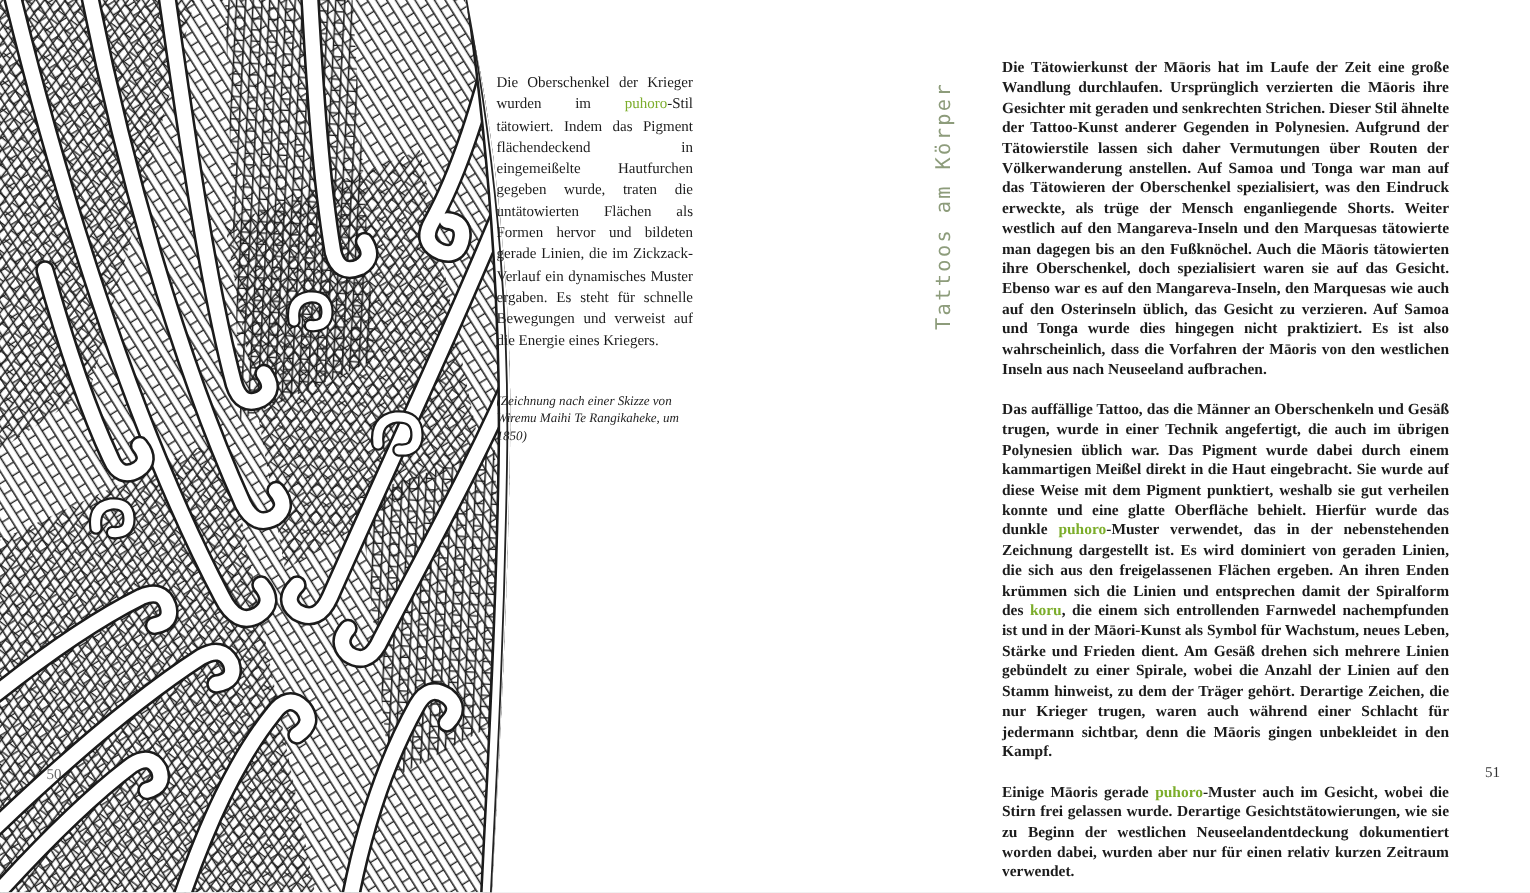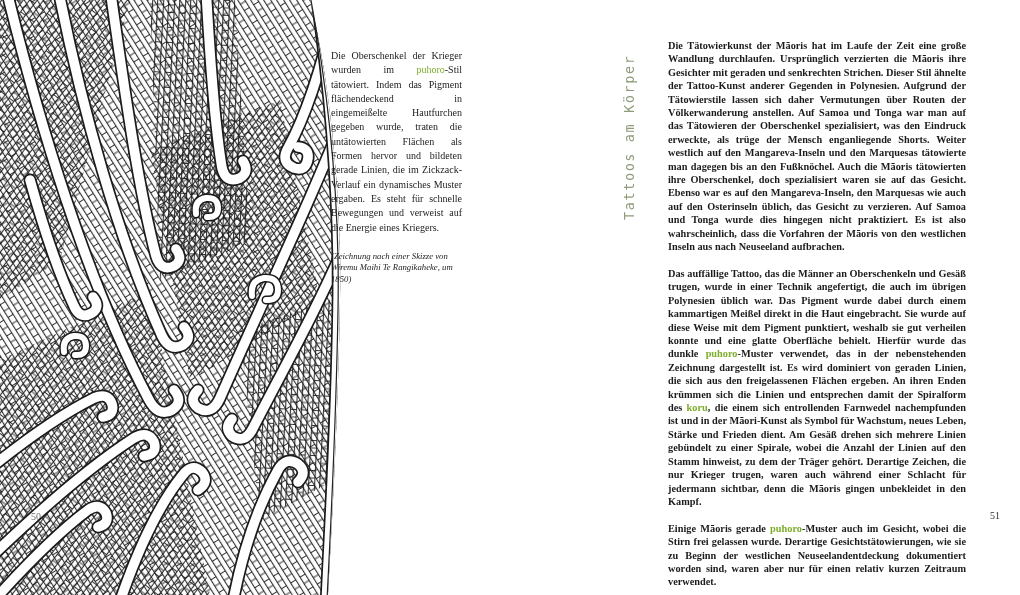--- a/index.html
+++ b/index.html
@@ -13,21 +13,21 @@
   .rib-o{fill:none;stroke:#1b1b1b;stroke-width:13;stroke-linecap:round;}
   .rib-i{fill:none;stroke:#ffffff;stroke-width:9.6;stroke-linecap:round;}
   .sp-o{fill:none;stroke:#1b1b1b;stroke-width:9;stroke-linecap:round;}
   .sp-i{fill:none;stroke:#ffffff;stroke-width:6;stroke-linecap:round;}
 
   .caption-col{
     position:absolute;left:331px;top:49px;width:131px;z-index:4;
     color:var(--ink);font-size:10px;line-height:14.3px;text-align:justify;
   }
   .caption-note{
-    margin-top:16px;font-style:italic;font-size:8.7px;line-height:11.6px;
+    margin-top:27px;font-style:italic;font-size:8.7px;line-height:11.6px;
     text-align:left;color:#222;
   }
   .v-head{position:absolute;left:633px;top:46px;width:26px;height:172px;z-index:4;}
   .v-head span{
     position:absolute;left:4px;bottom:-2px;display:inline-block;white-space:nowrap;
     transform-origin:left bottom;transform:rotate(-90deg);
     font-family:"DejaVu Sans Mono", monospace;font-size:13.5px;letter-spacing:1.6px;
     color:var(--heading);font-weight:400;
   }
   .body-col{
@@ -143,18 +143,18 @@
     <div class="caption-note">(Zeichnung nach einer Skizze von Wiremu Maihi Te Rangikaheke, um 1850)</div>
   </div>
 
   <div class="v-head">
     <span>Tattoos am Körper</span>
   </div>
 
   <div class="body-col">
     <p><span>Die Tätowierkunst der Māoris hat im Laufe der Zeit eine große Wandlung durchlaufen. Ursprünglich verzierten die Māoris ihre Gesichter mit geraden und senkrechten Strichen. Dieser Stil ähnelte der Tattoo-Kunst anderer Gegenden in Polynesien. Aufgrund der Tätowierstile lassen sich daher Vermutungen über Routen der Völkerwanderung anstellen. Auf Samoa und Tonga war man auf das Tätowieren der Oberschenkel spezialisiert, was den Eindruck erweckte, als trüge der Mensch enganliegende Shorts. Weiter westlich auf den Mangareva-Inseln und den Marquesas tätowierte man dagegen bis an den Fußknöchel. Auch die Māoris tätowierten ihre Oberschenkel, doch spezialisiert waren sie auf das Gesicht. Ebenso war es auf den Mangareva-Inseln, den Marquesas wie auch auf den Osterinseln üblich, das Gesicht zu verzieren. Auf Samoa und Tonga wurde dies hingegen nicht praktiziert. Es ist also wahrscheinlich, dass die Vorfahren der Māoris von den westlichen Inseln aus nach Neuseeland aufbrachen.</span></p>
     <p><span>Das auffällige Tattoo, das die Männer an Oberschenkeln und Gesäß trugen, wurde in einer Technik angefertigt, die auch im übrigen Polynesien üblich war. Das Pigment wurde dabei durch einem kammartigen Meißel direkt in die Haut eingebracht. Sie wurde auf diese Weise mit dem Pigment punktiert, weshalb sie gut verheilen konnte und eine glatte Oberfläche behielt. Hierfür wurde das dunkle </span><span class="accent">puhoro</span><span>-Muster verwendet, das in der nebenstehenden Zeichnung dargestellt ist. Es wird dominiert von geraden Linien, die sich aus den freigelassenen Flächen ergeben. An ihren Enden krümmen sich die Linien und entsprechen damit der Spiralform des </span><span class="accent">koru</span><span>, die einem sich entrollenden Farnwedel nachempfunden ist und in der Māori-Kunst als Symbol für Wachstum, neues Leben, Stärke und Frieden dient. Am Gesäß drehen sich mehrere Linien gebündelt zu einer Spirale, wobei die Anzahl der Linien auf den Stamm hinweist, zu dem der Träger gehört. Derartige Zeichen, die nur Krieger trugen, waren auch während einer Schlacht für jedermann sichtbar, denn die Māoris gingen unbekleidet in den Kampf.</span></p>
-    <p><span>Einige Māoris gerade </span><span class="accent">puhoro</span><span>-Muster auch im Gesicht, wobei die Stirn frei gelassen wurde. Derartige Gesichtstätowierungen, wie sie zu Beginn der westlichen Neuseelandentdeckung dokumentiert worden sind, waren aber nur für einen relativ kurzen Zeitraum verwendet.</span></p>
+    <p><span>Einige Māoris gerade </span><span class="accent">puhoro</span><span>-Muster auch im Gesicht, wobei die Stirn frei gelassen wurde. Derartige Gesichtstätowierungen, wie sie zu Beginn der westlichen Neuseelandentdeckung dokumentiert worden dabei, wurden aber nur für einen relativ kurzen Zeitraum verwendet.</span></p>
   </div>
 
   <div class="pagenum pagenum-right">51</div>
 
 </div>
 
 </body></html>

